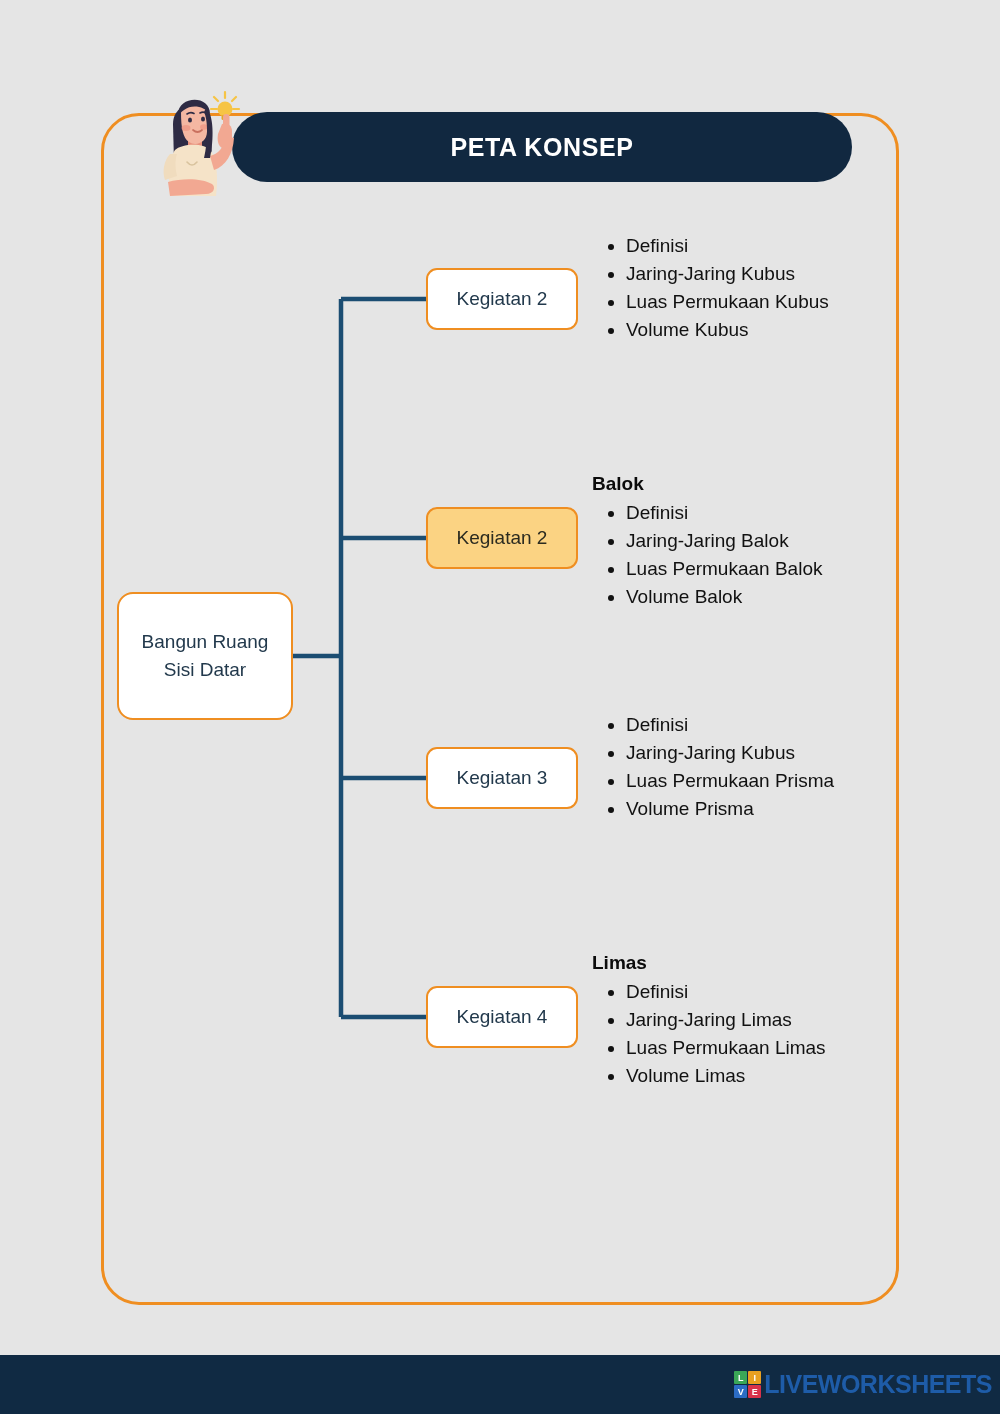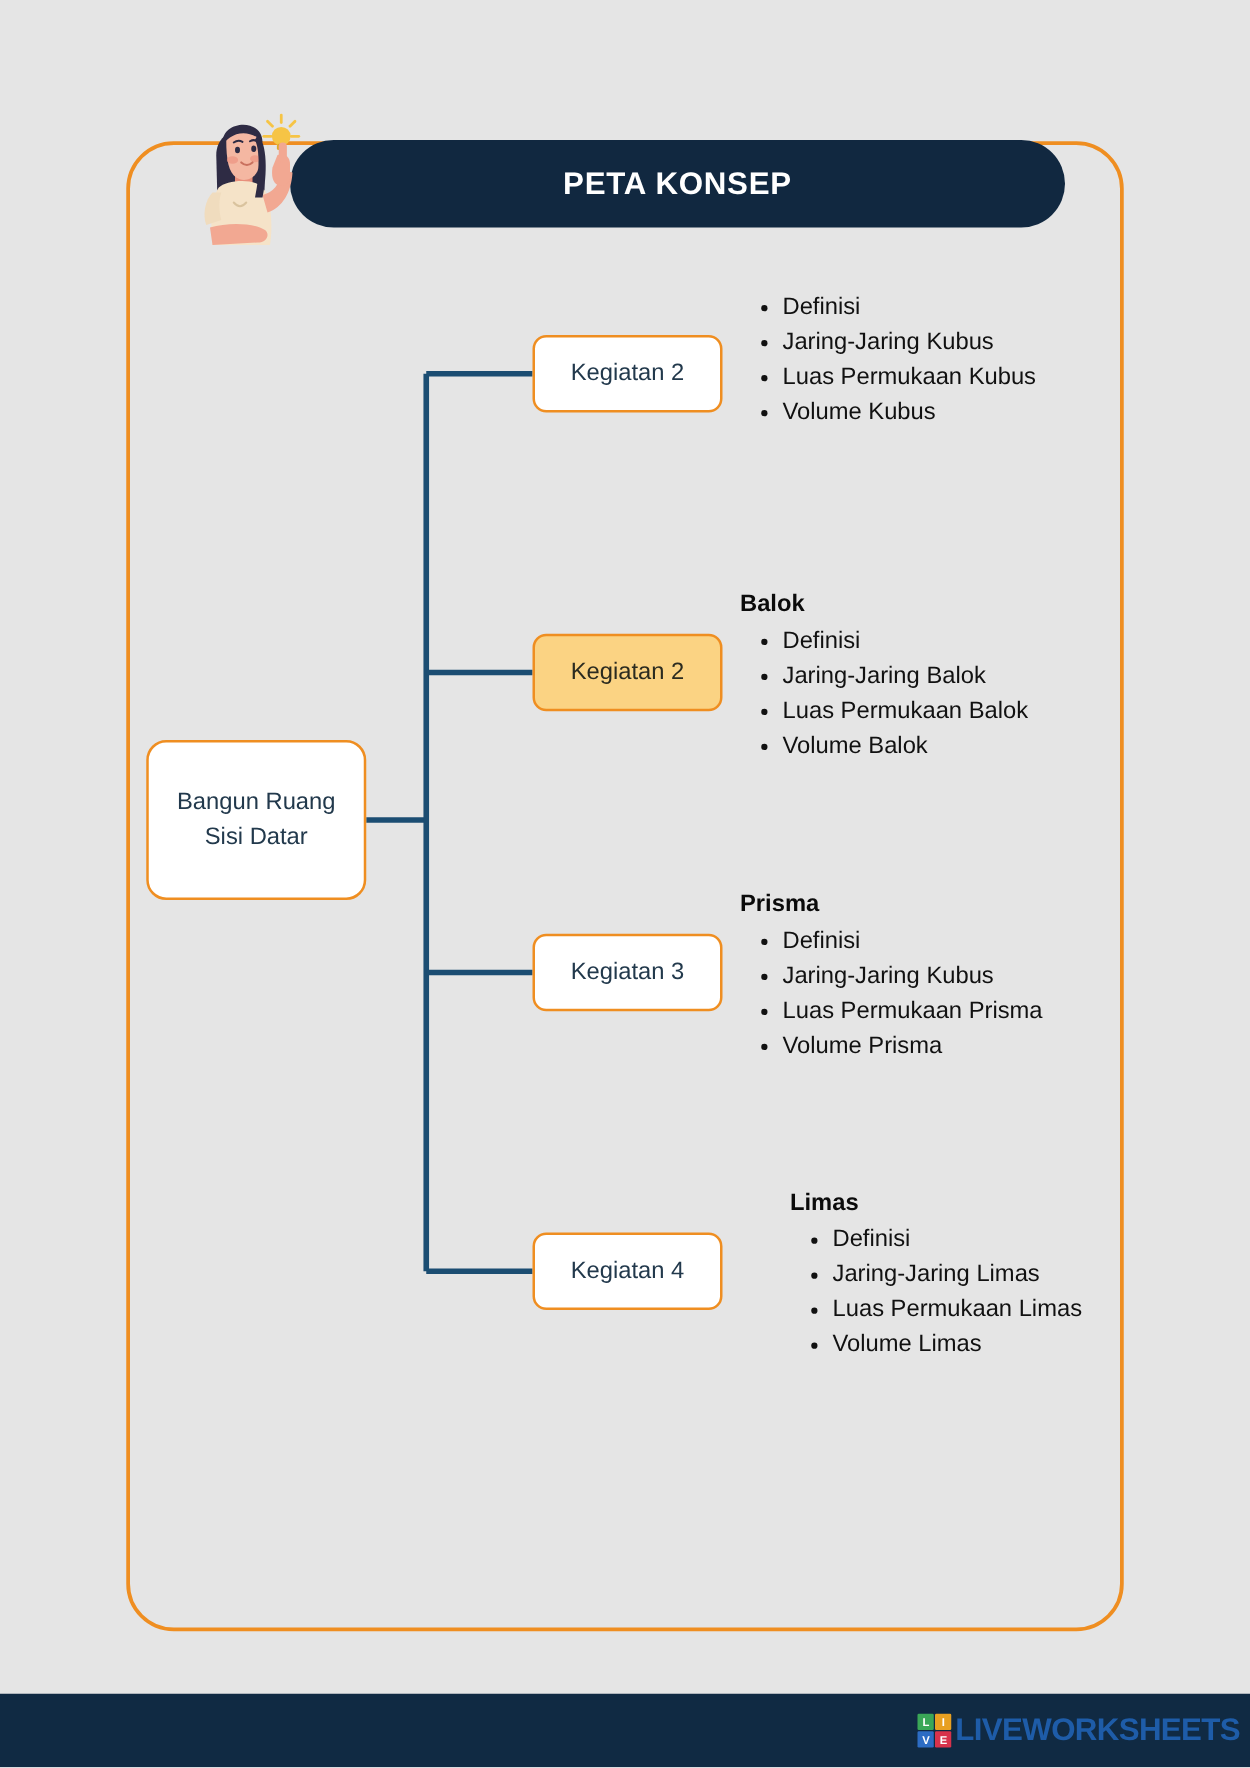--- a/index.html
+++ b/index.html
@@ -132,21 +132,21 @@
   }
   .topic-list li {
     font-size: 19px;
     line-height: 28px;
     font-family: "Liberation Sans", sans-serif;
     color: #111111;
   }
   .topic-1 { top: 232px; }
   .topic-2 { top: 471px; }
   .topic-3 { top: 711px; }
-  .topic-4 { top: 950px; margin-left: 40px; }
+  .topic-4 { top: 950px; }
 
   
   .footer {
     position: absolute;
     left: 0;
     top: 1355px;
     width: 1000px;
     height: 59px;
     background: #102A43;
     display: flex;
@@ -298,21 +298,20 @@
     <p class="topic-title">Balok</p>
     <ul class="topic-list">
       <li>Definisi</li>
       <li>Jaring-Jaring Balok</li>
       <li>Luas Permukaan Balok</li>
       <li>Volume Balok</li>
     </ul>
   </div>
 
   <div class="topic topic-3">
-    <p class="topic-title">Prisma</p>
     <ul class="topic-list">
       <li>Definisi</li>
       <li>Jaring-Jaring Kubus</li>
       <li>Luas Permukaan Prisma</li>
       <li>Volume Prisma</li>
     </ul>
   </div>
 
   <div class="topic topic-4">
     <p class="topic-title">Limas</p>

